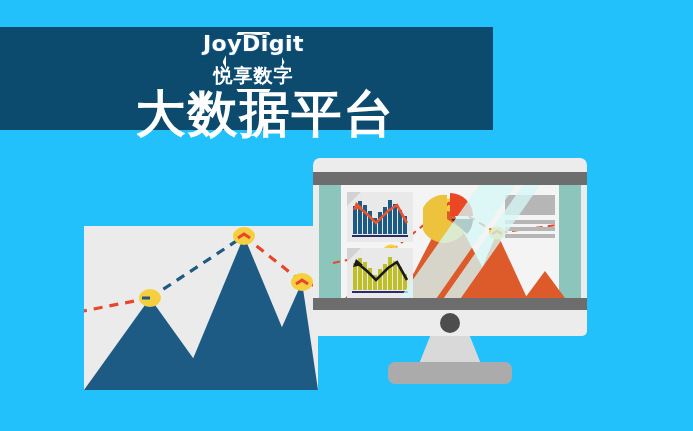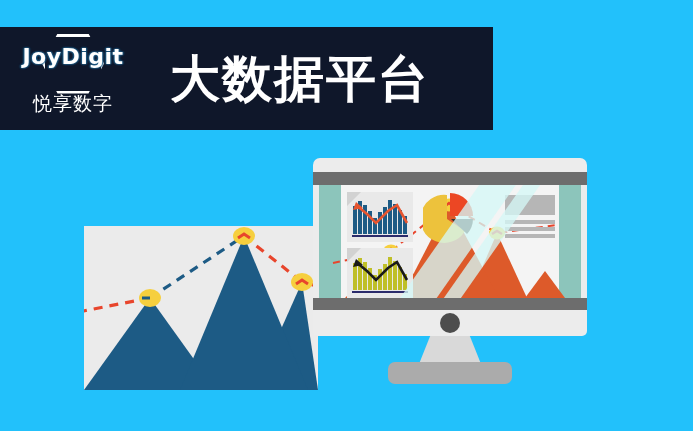--- a/index.html
+++ b/index.html
@@ -7,44 +7,44 @@
     width:693px;height:431px;overflow:hidden;
     font-family:"Liberation Sans","DejaVu Sans",sans-serif;
     background:#22c1fb;
     position:relative;
   }
   #stage{position:absolute;left:0;top:0;width:693px;height:431px;background:#22c1fb;overflow:hidden;}
 
   
   .banner{
     position:absolute;left:0;top:27px;width:493px;height:103px;
-    background:#0f172a;
-    display:flex;align-items:center;
+    background:#0c4a6e;
+    display:flex;align-items:center;flex-direction:column;
   }
   .logo-block{
     position:relative;width:118px;height:100px;margin-left:14px;
     display:flex;flex-direction:column;align-items:center;justify-content:center;
   }
   .hexmark{
     position:absolute;left:28px;top:5px;width:62px;height:60px;
     border:3px solid #ffffff;
     clip-path:polygon(25% 0%,75% 0%,100% 50%,75% 100%,25% 100%,0% 50%);
     box-sizing:border-box;
   }
   .logo-word{
     position:relative;z-index:2;
     color:#ffffff;font-size:22px;font-weight:bold;letter-spacing:0.5px;
     font-family:"DejaVu Sans",sans-serif;
     margin-top:4px;
     text-shadow:0 0 2px #1d5b85, 0 0 2px #1d5b85, 1px 0 2px #1d5b85, -1px 0 2px #1d5b85;
   }
   .logo-cn{
     position:relative;z-index:2;
-    color:#ffffff;font-size:19px;font-weight:normal;letter-spacing:1px;
-    margin-top:22px;
+    color:#ffffff;font-size:19px;font-weight:bold;letter-spacing:1px;
+    margin-top:7px;
   }
   .banner-title{
     color:#ffffff;font-size:50px;font-weight:bold;letter-spacing:2px;
     margin-left:38px;line-height:1;
   }
 
   
   .left-panel{
     position:absolute;left:84px;top:226px;width:234px;height:164px;
     background:#ebebeb;

